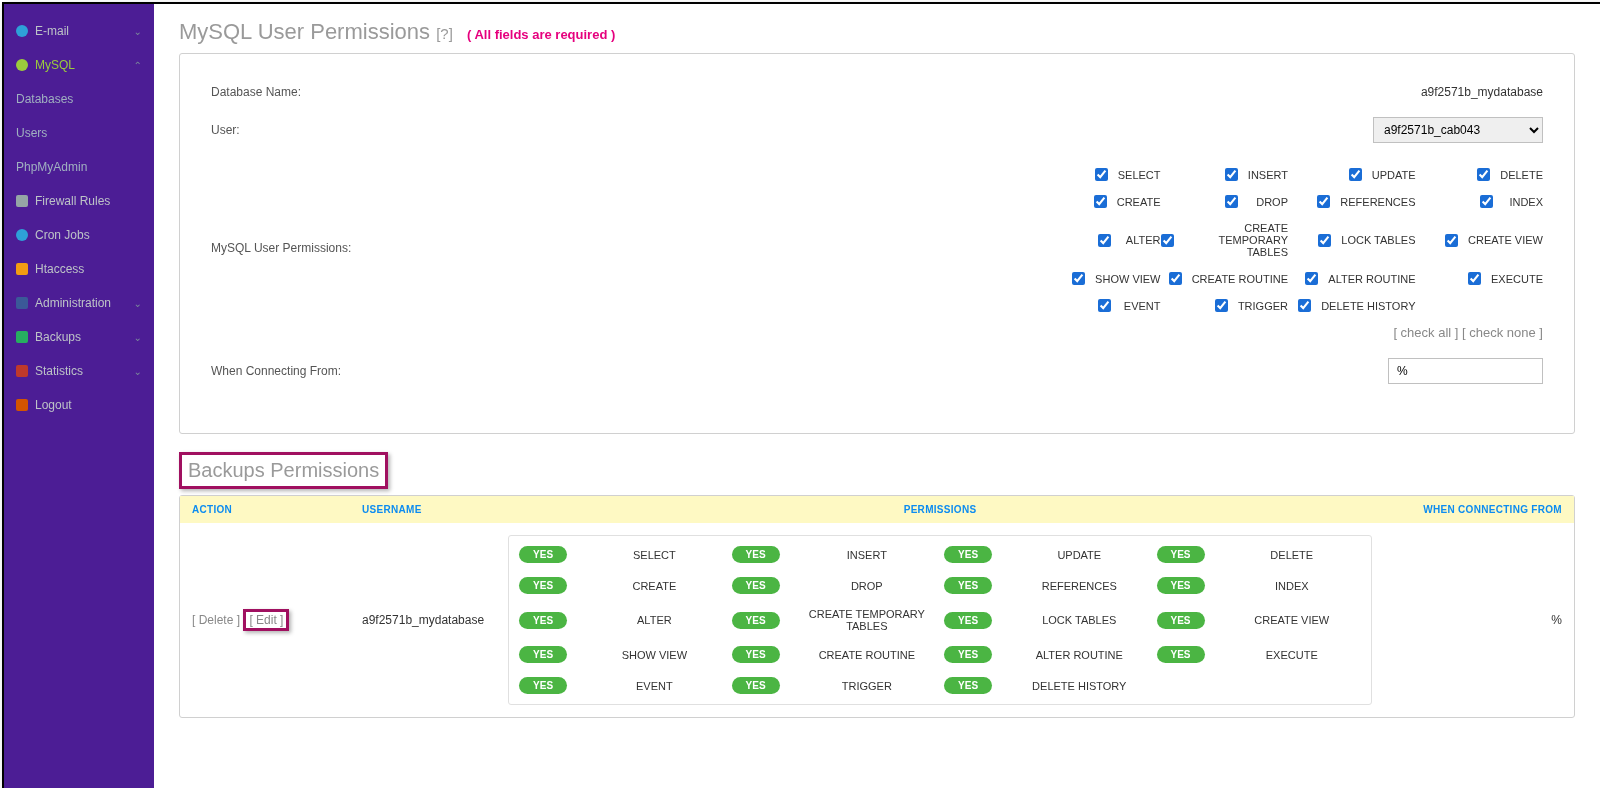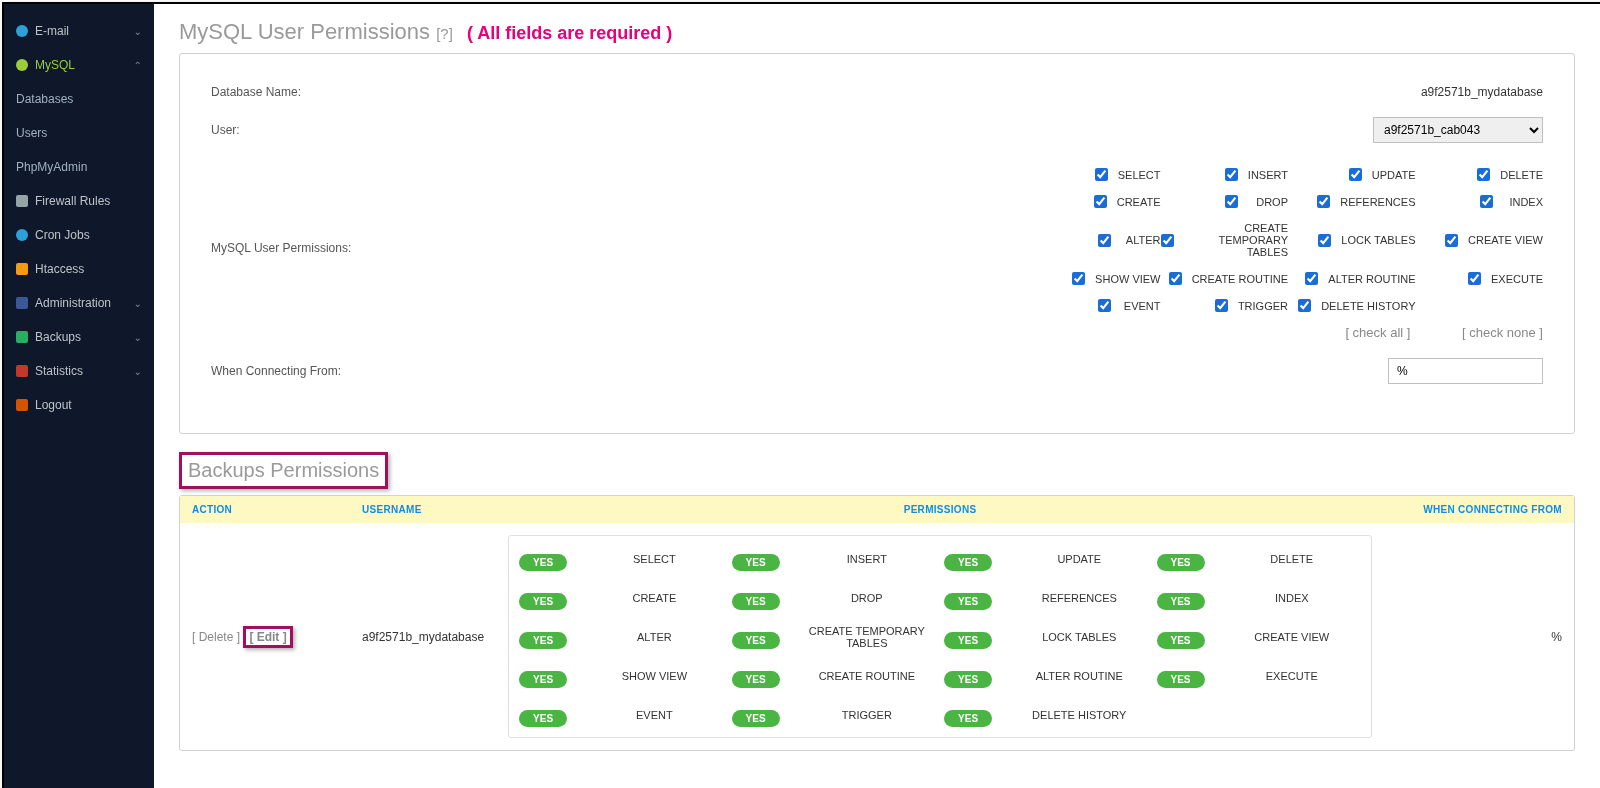--- a/index.html
+++ b/index.html
@@ -1,56 +1,56 @@
 <!DOCTYPE html>
 <html><head>
 <meta charset="utf-8">
 <style>
 * { margin: 0; padding: 0; box-sizing: border-box; }
 body { font-family: Arial, sans-serif; font-size: 13px; background: #fff; color: #333; }
 .container { display: flex; width: 1600px; height: 788px; border: 2px solid #000; box-shadow: 4px 4px 8px rgba(0,0,0,0.3); margin: 2px; }
-.sidebar { width: 150px; background: #0f172a; color: #bdc3c7; flex-shrink: 0; padding-top: 10px; }
+.sidebar { width: 150px; background: #4c1d95; color: #bdc3c7; flex-shrink: 0; padding-top: 10px; }
 .sidebar-item { display: flex; align-items: center; padding: 10px 12px; cursor: pointer; font-size: 12px; justify-content: space-between; }
 .sidebar-item .label-wrap { display: flex; align-items: center; gap: 7px; }
 .sidebar-item.active { color: #9bcc3c; }
 .sidebar-item.sub { color: #a0b0c0; font-size: 12px; }
 .sidebar-icon { width: 12px; height: 12px; display: inline-block; border-radius: 2px; }
 .chev { font-size: 10px; color: #7a8a9a; }
 .main { flex: 1; padding: 15px 25px; overflow: auto; background: #fff; }
 .page-title { font-size: 22px; color: #9a9a9a; font-weight: 400; margin-bottom: 8px; }
 .help-q { font-size: 15px; color: #9a9a9a; }
-.required-note { color: #e6007e; font-weight: bold; font-size: 18px; margin-left: 8px; }
+.required-note { color: #e6007e; font-weight: bold; font-size: 13px; margin-left: 8px; }
 .panel { border: 1px solid #d0d0d0; border-radius: 3px; padding: 31px; margin-bottom: 18px; }
 .form-row { display: flex; align-items: center; margin-bottom: 18px; font-size: 12px; }
 .form-row.top { align-items: flex-start; }
 .form-label { width: 160px; color: #555; }
 .form-value { flex: 1; text-align: right; }
 .user-select { padding: 4px 6px; font-size: 12px; border: 1px solid #c0c0c0; min-width: 170px; }
 .perm-grid { display: grid; grid-template-columns: repeat(4, 1fr); gap: 0; width: 510px; margin-left: auto; }
 .perm-cell { display: flex; align-items: center; justify-content: flex-end; gap: 10px; padding: 7px 0; font-size: 11px; }
 .perm-cell input[type=checkbox] { accent-color: #1a6dd6; }
 .perm-cell .plabel { text-align: right; min-width: 40px; }
 .check-links { text-align: right; color: #888; font-size: 13px; margin-top: 6px; }
-.check-links a { color: #888; text-decoration: none; cursor: pointer; margin-left: 48px; }
+.check-links a { color: #888; text-decoration: none; cursor: pointer; }
 .conn-input { border: 1px solid #c0c0c0; padding: 5px 8px; width: 155px; font-size: 12px; }
 .add-btn { background: #0d8cf0; color: #fff; border: none; padding: 6px 12px; border-radius: 3px; float: right; cursor: pointer; font-size: 12px; }
 .clearfix::after { content: ""; display: table; clear: both; }
 .section-title { font-size: 20px; color: #9a9a9a; font-weight: 400; padding: 4px 6px; border: 3px solid #a01060; display: inline-block; margin-bottom: 6px; box-shadow: 2px 2px 4px rgba(0,0,0,0.3); }
 .existing-panel { border: 1px solid #d0d0d0; border-radius: 3px; }
 .table { width: 100%; border-collapse: collapse; }
 .table th { background: #fef9c3; color: #0d8cf0; font-size: 10px; text-align: left; padding: 8px 12px; font-weight: bold; letter-spacing: 0.3px; }
 .table th.center { text-align: center; }
 .table th.right { text-align: right; }
 .table td { padding: 12px; font-size: 12px; vertical-align: middle; }
 .action-cell { color: #888; font-size: 13px; white-space: nowrap; }
-.action-cell .edit-box { border: 3px solid #a01060; padding: 1px 3px; box-shadow: 2px 2px 4px rgba(0,0,0,0.3); display: inline-block; font-weight: bold; }
+.action-cell .edit-box { border: 3px solid #a01060; padding: 1px 3px; box-shadow: 2px 2px 4px rgba(0,0,0,0.3); display: inline-block; }
 .action-link { cursor: pointer; }
 .perm-table-grid { display: grid; grid-template-columns: repeat(4, 1fr); gap: 14px 8px; border: 1px solid #e0e0e0; border-radius: 3px; padding: 10px; }
 .perm-table-cell { display: flex; align-items: center; gap: 18px; font-size: 11px; }
-.yes-pill { background: #4bb543; color: #fff; font-size: 10px; font-weight: bold; padding: 3px 14px; border-radius: 11px; margin-top: 8px; }
+.yes-pill { background: #4bb543; color: #fff; font-size: 10px; font-weight: bold; padding: 3px 14px; border-radius: 11px; }
 .perm-name { flex: 1; text-align: center; }
 .ico-email { background: #2ea0d8; border-radius: 50%; }
 .ico-mysql { background: #9bcc3c; border-radius: 50%; }
 .ico-firewall { background: #95a5a6; }
 .ico-cron { background: #2ea0d8; border-radius:50%; }
 .ico-htaccess { background: #f39c12; }
 .ico-admin { background: #3b5998; }
 .ico-backup { background: #27ae60; }
 .ico-stats { background: #c0392b; }
 .ico-logout { background: #d35400; }

